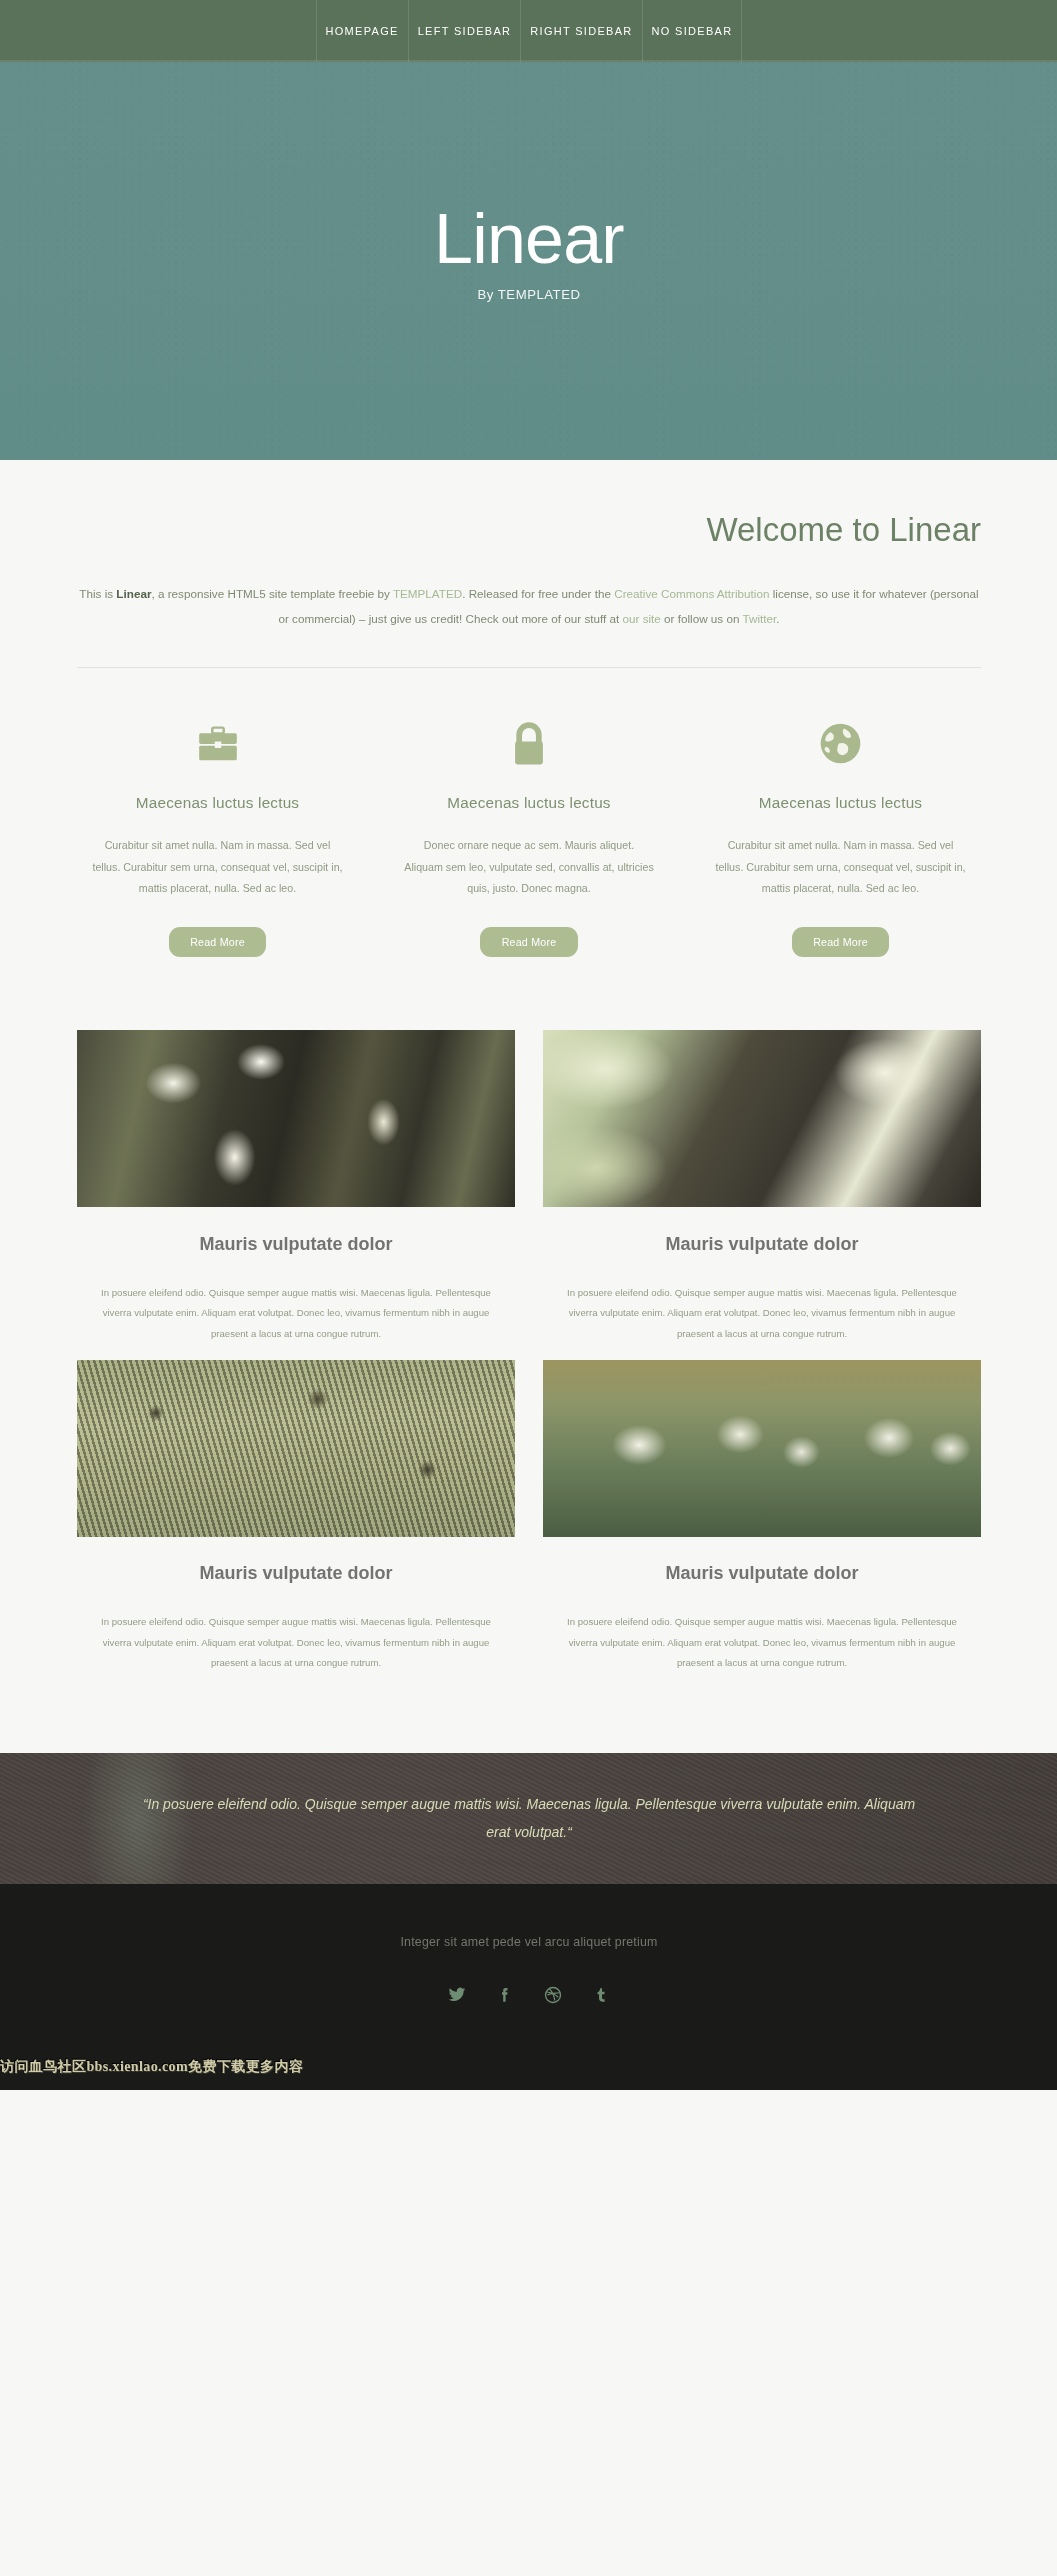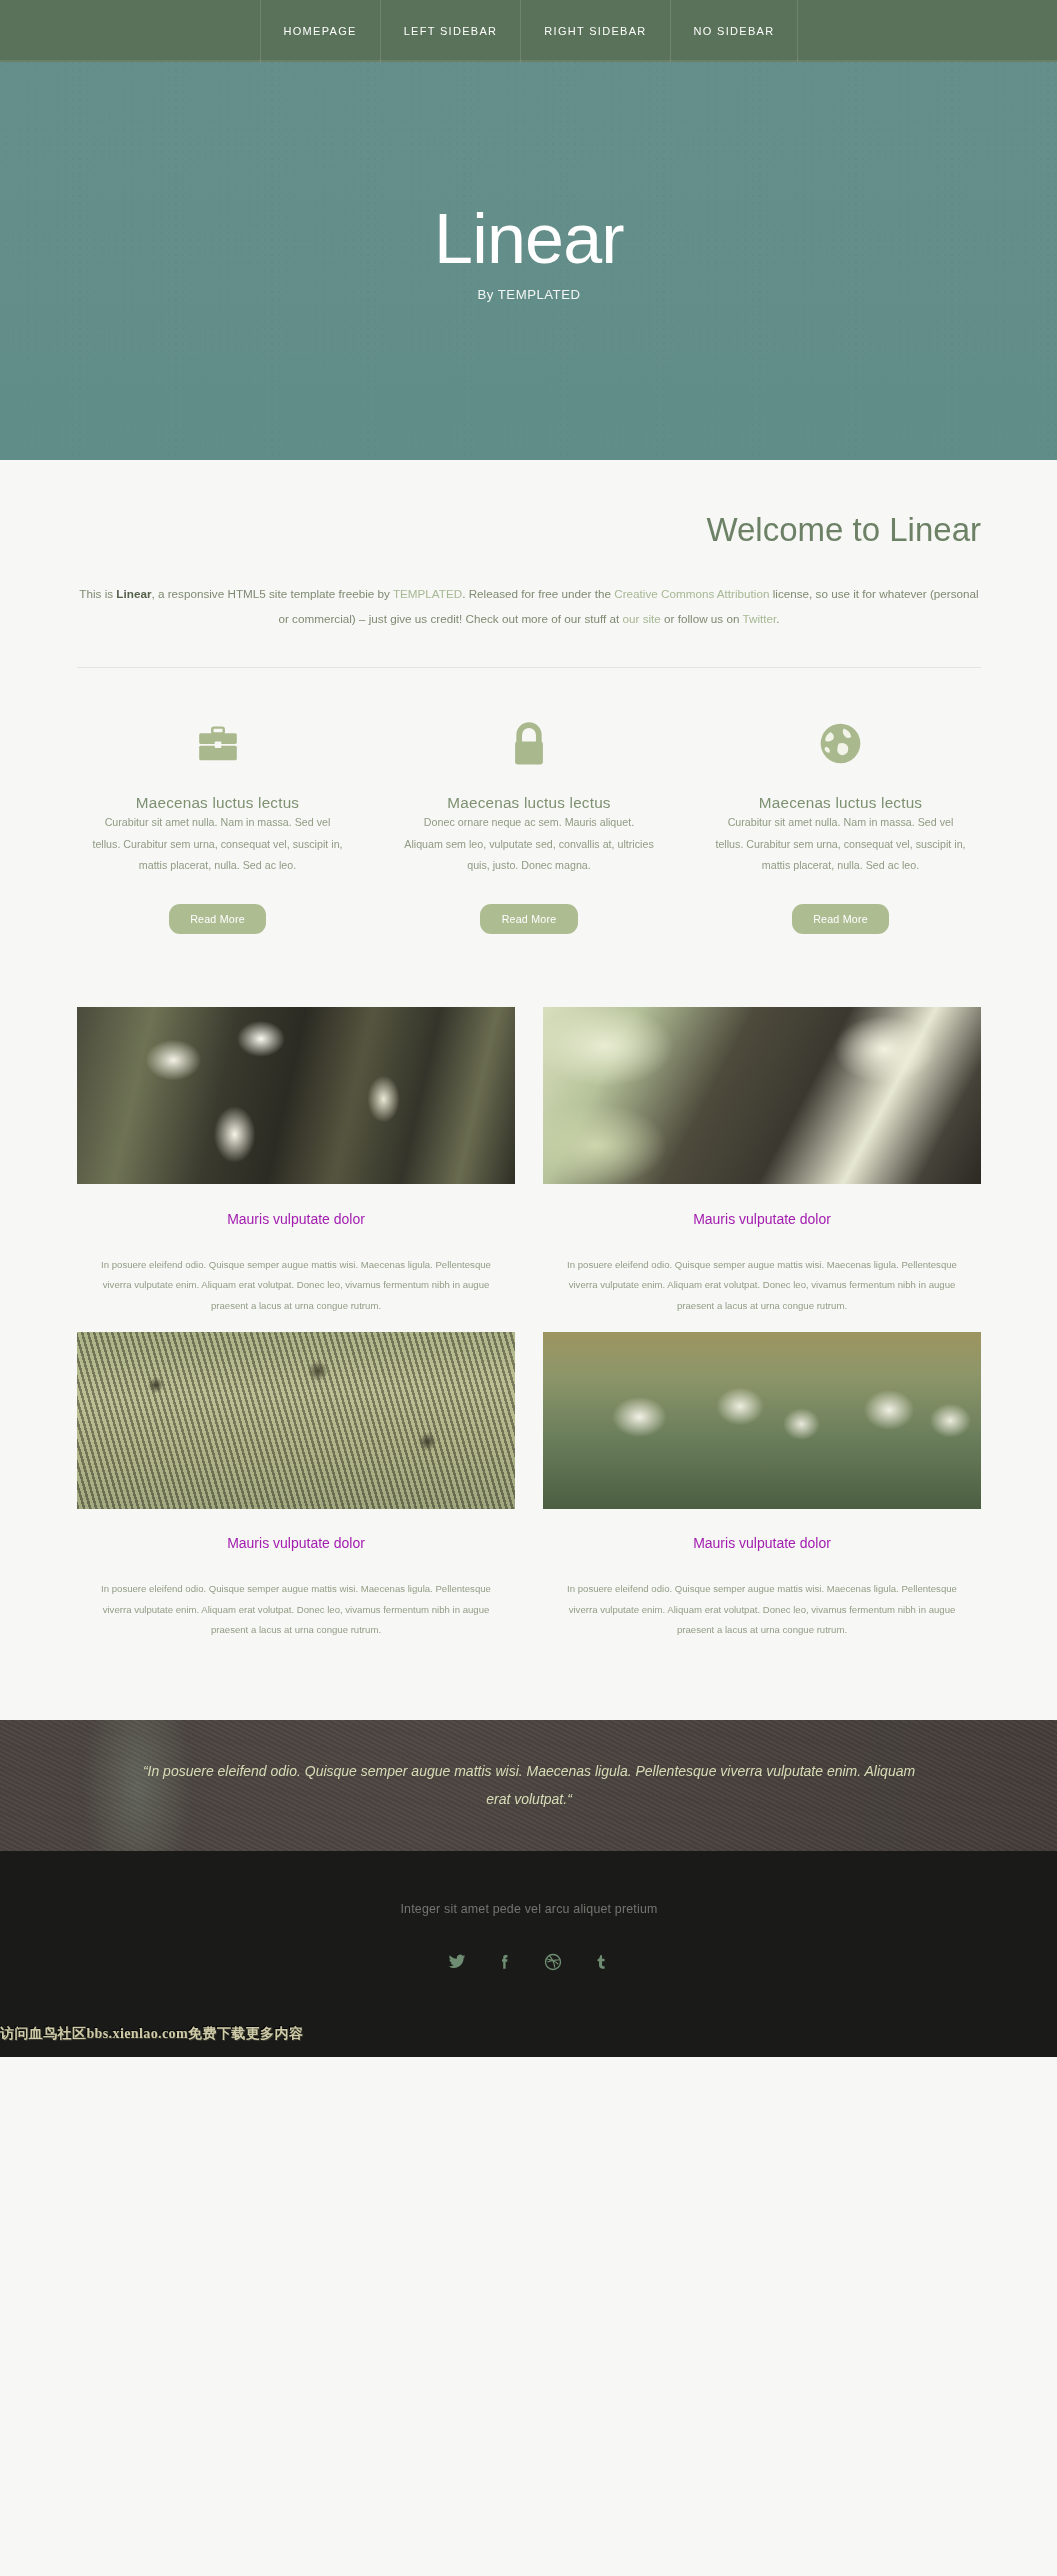--- a/index.html
+++ b/index.html
@@ -25,21 +25,21 @@
     position:absolute;
     left:0; right:0; bottom:0;
     height:2.5px;
     background:rgba(255,255,255,0.10);
   }
   .nav-list{ display:flex; list-style:none; height:62px; align-items:stretch; }
   .nav-item{
     display:flex;
     align-items:center;
     justify-content:center;
-    padding:0 23px;
+    padding:0 9px;
     color:#ffffff;
     font-size:11px;
     letter-spacing:1.3px;
     text-transform:uppercase;
     font-weight:300;
     border-left:0.8px solid rgba(255,255,255,0.13);
     cursor:pointer;
     white-space:nowrap;
   }
   .nav-item:last-child{ border-right:0.8px solid rgba(255,255,255,0.13); }
@@ -117,20 +117,21 @@
     display:flex;
     align-items:center;
     justify-content:center;
     margin-bottom:23px;
   }
   .feature-icon svg{ fill:#a9b98d; }
   .feature-title{
     color:#7d9070;
     font-size:15.3px;
     font-weight:300;
+    margin-bottom:23px;
     letter-spacing:0.2px;
   }
   .feature-desc{
     color:#919b84;
     font-size:10.7px;
     line-height:2.0;
     padding:0 15px;
     margin-bottom:28px;
   }
   .read-more-btn{
@@ -157,23 +158,23 @@
   }
   .gallery-item{ width:438px; text-align:center; margin-bottom:10px; }
   .gallery-thumb{
     width:438px;
     height:177px;
     display:block;
     background:#7d8a6c;
     margin-bottom:26.4px;
   }
   .gallery-title{
-    color:#a21caf;
-    font-size:14px;
-    font-weight:400;
+    color:#737373;
+    font-size:18px;
+    font-weight:700;
     margin-bottom:28px;
   }
   .gallery-desc{
     color:#939d86;
     font-size:9.6px;
     line-height:2.15;
     padding:0 10px;
   }
 
   

